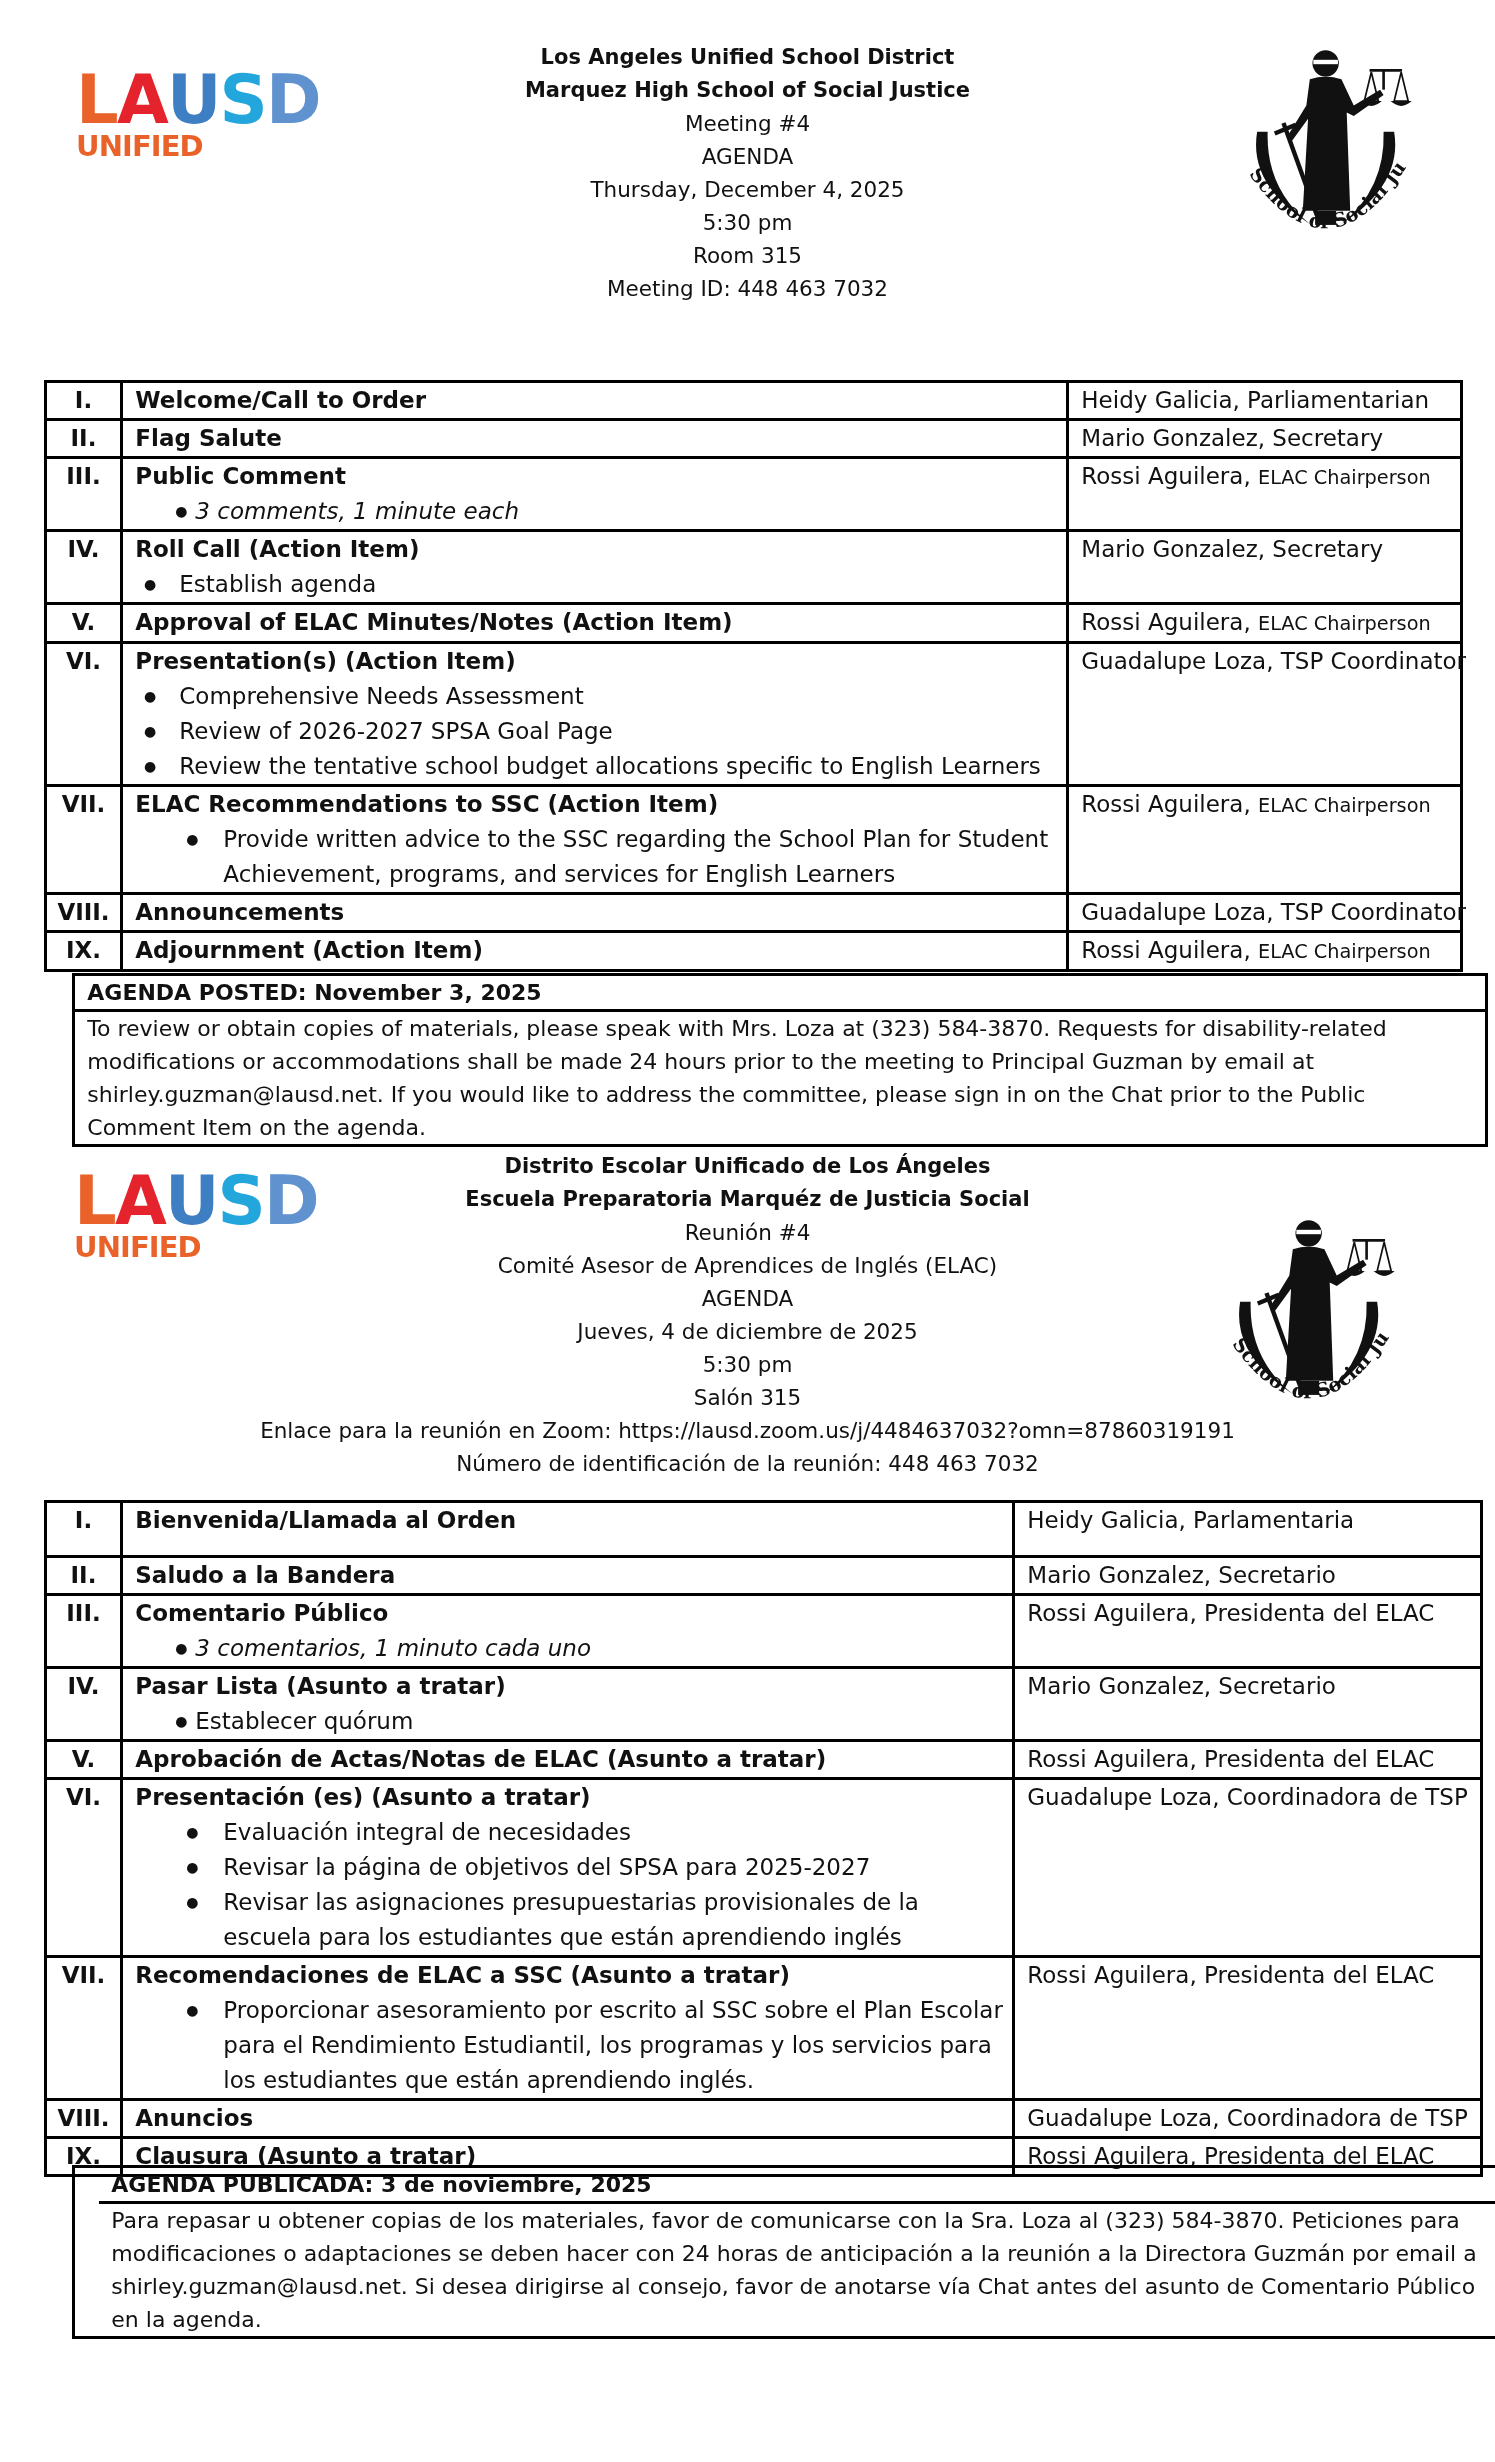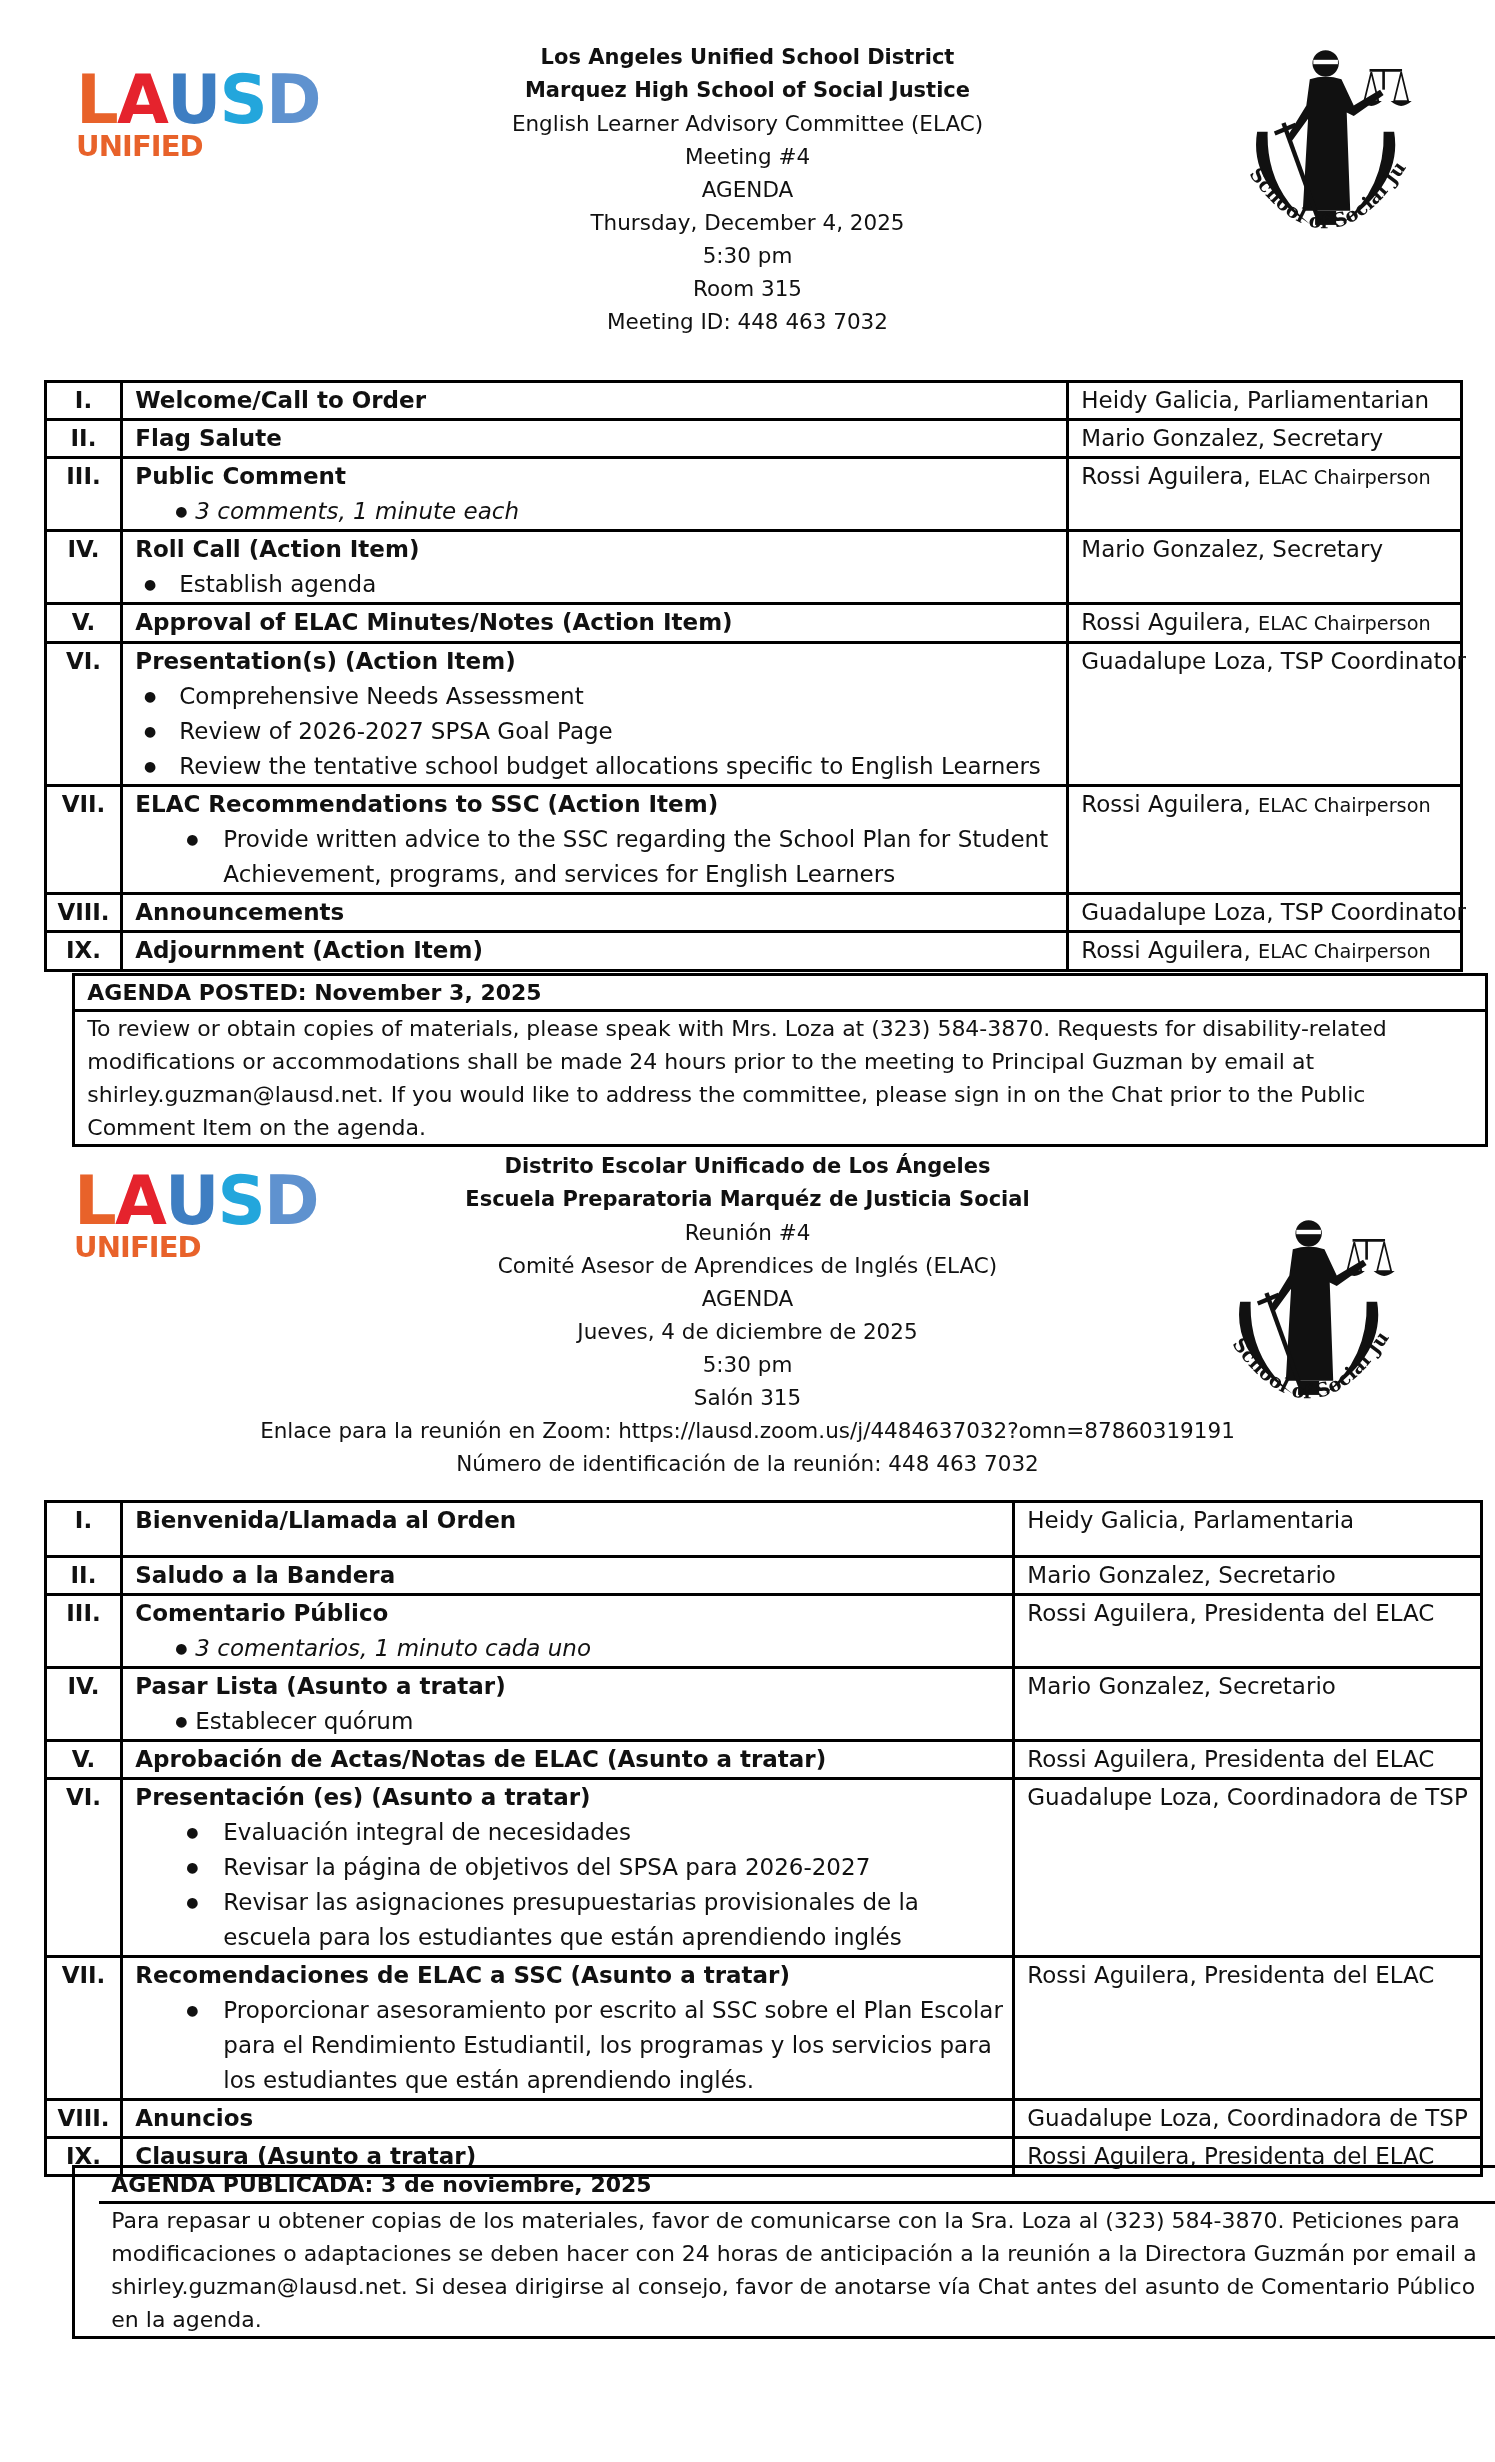--- a/index.html
+++ b/index.html
@@ -65,21 +65,20 @@
     </g>
     <path id="sealArcE" d="M25 150 Q118 290 210 150" fill="none"></path>
     <text font-family="DejaVu Serif, serif" font-size="22" font-weight="bold" fill="#111">
       <textPath href="#sealArcE" startOffset="4%">School of Social Justice</textPath>
     </text>
   </svg>
 
   <div class="header-lines" style="top:41px;">
     <div class="bold">Los Angeles Unified School District</div>
     <div class="bold">Marquez High School of Social Justice</div>
-    <div>English Learner Advisory Committee (ELAC)</div>
     <div>Meeting #4</div>
     <div>AGENDA</div>
     <div>Thursday, December 4, 2025</div>
     <div>5:30 pm</div>
     <div>Room 315</div>
     <div>Meeting ID: 448 463 7032</div>
   </div>
 </div>
 
 <table class="agenda" style="left:44px; top:380px; width:1416px;">
@@ -248,21 +247,21 @@
     <td class="num">V.</td>
     <td class="item"><span class="item-title">Aprobación de Actas/Notas de ELAC (Asunto a tratar)</span></td>
     <td class="owner"><span>Rossi Aguilera, Presidenta del ELAC</span></td>
   </tr>
   <tr>
     <td class="num">VI.</td>
     <td class="item">
       <div class="item-title">Presentación (es) (Asunto a tratar)</div>
       <ul class="bullets indent">
         <li>Evaluación integral de necesidades</li>
-        <li>Revisar la página de objetivos del SPSA para 2026-2027</li>
+        <li>Revisar la página de objetivos del SPSA para 2025-2027</li>
         <li>Revisar las asignaciones presupuestarias provisionales de la escuela para los estudiantes que están aprendiendo inglés</li>
       </ul>
     </td>
     <td class="owner"><span>Guadalupe Loza, Coordinadora de TSP</span></td>
   </tr>
   <tr>
     <td class="num">VII.</td>
     <td class="item">
       <div class="item-title">Recomendaciones de ELAC a SSC (Asunto a tratar)</div>
       <ul class="bullets indent">

